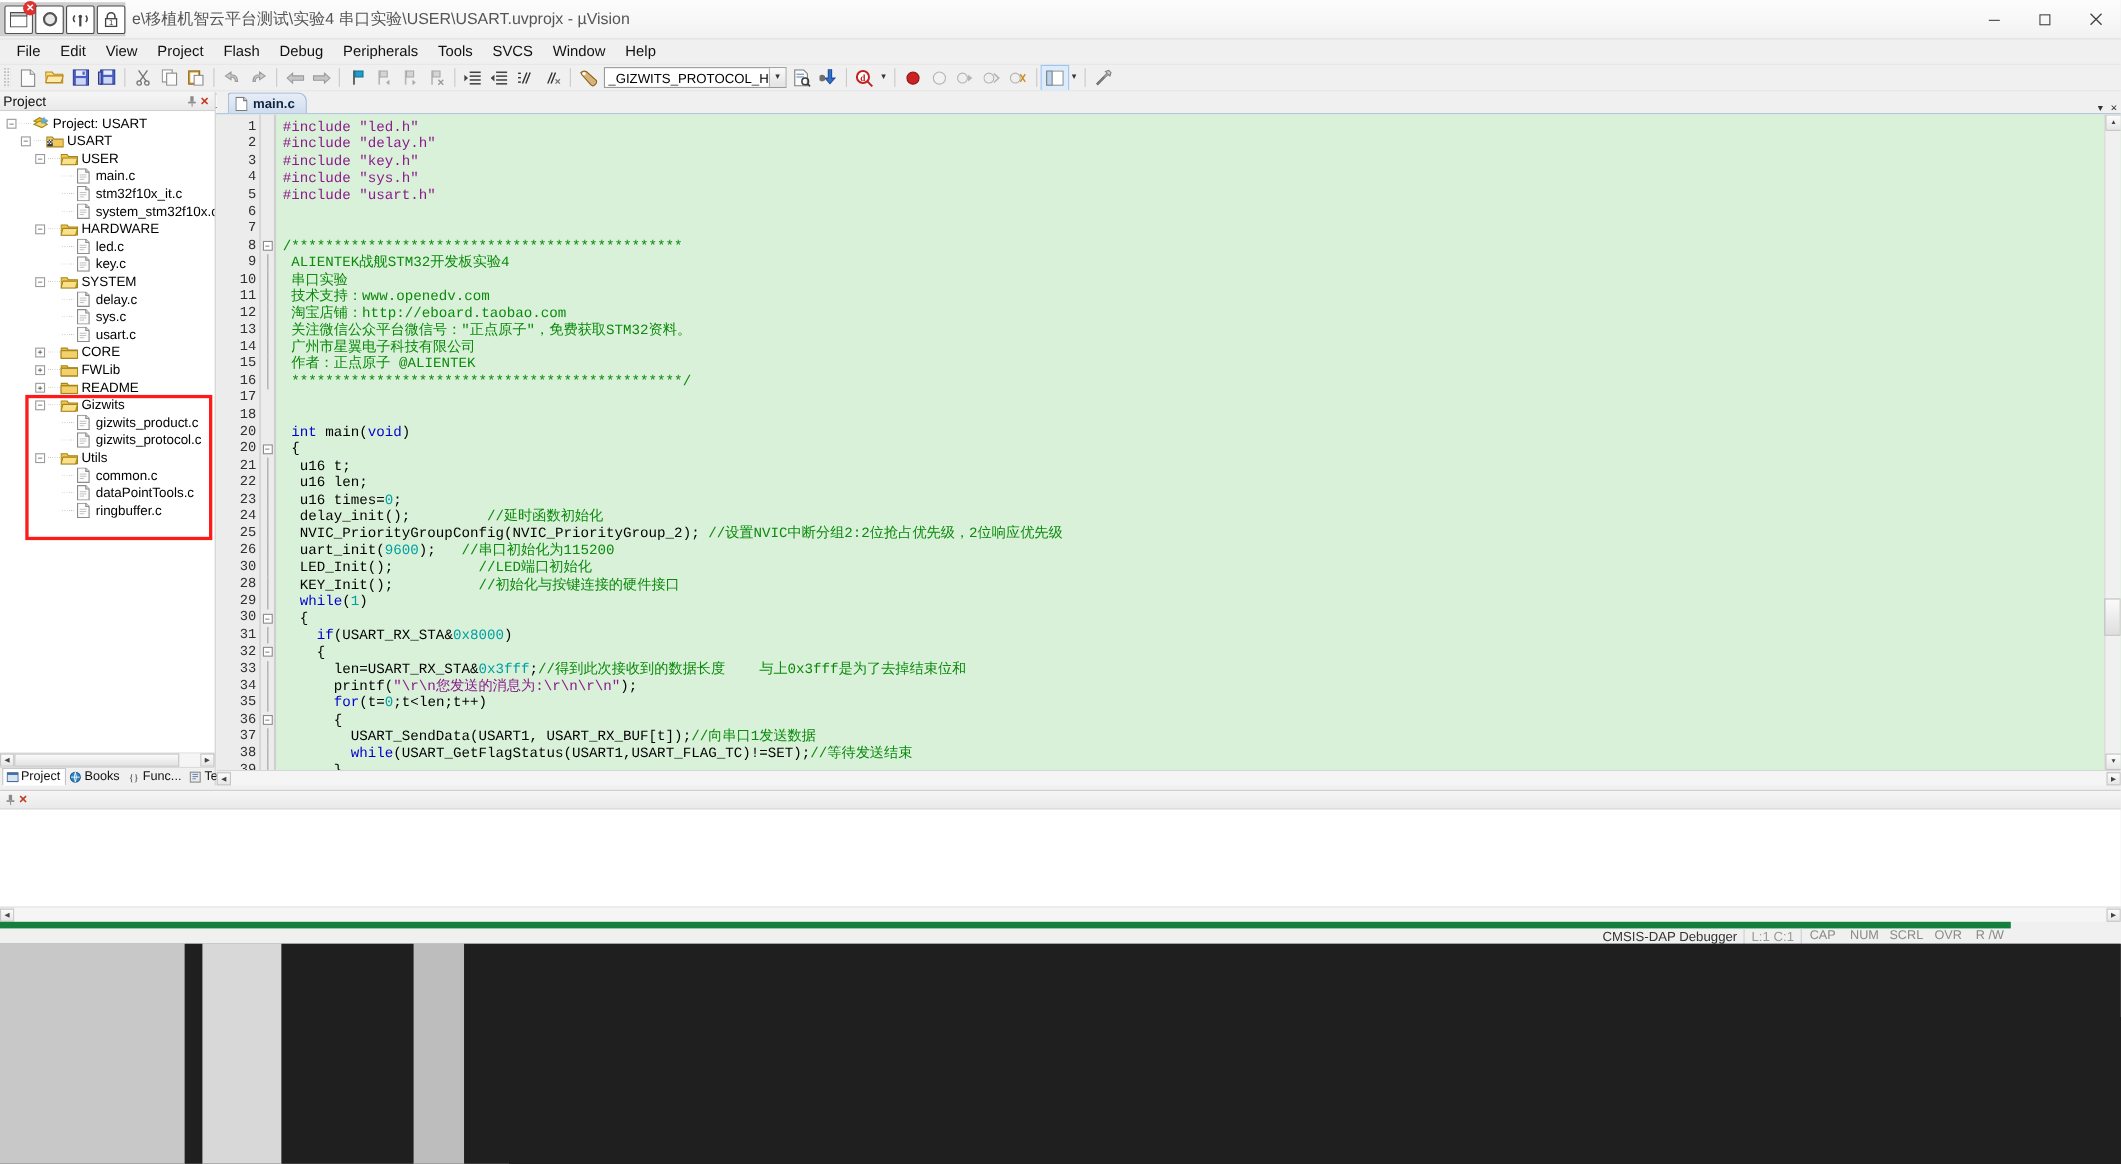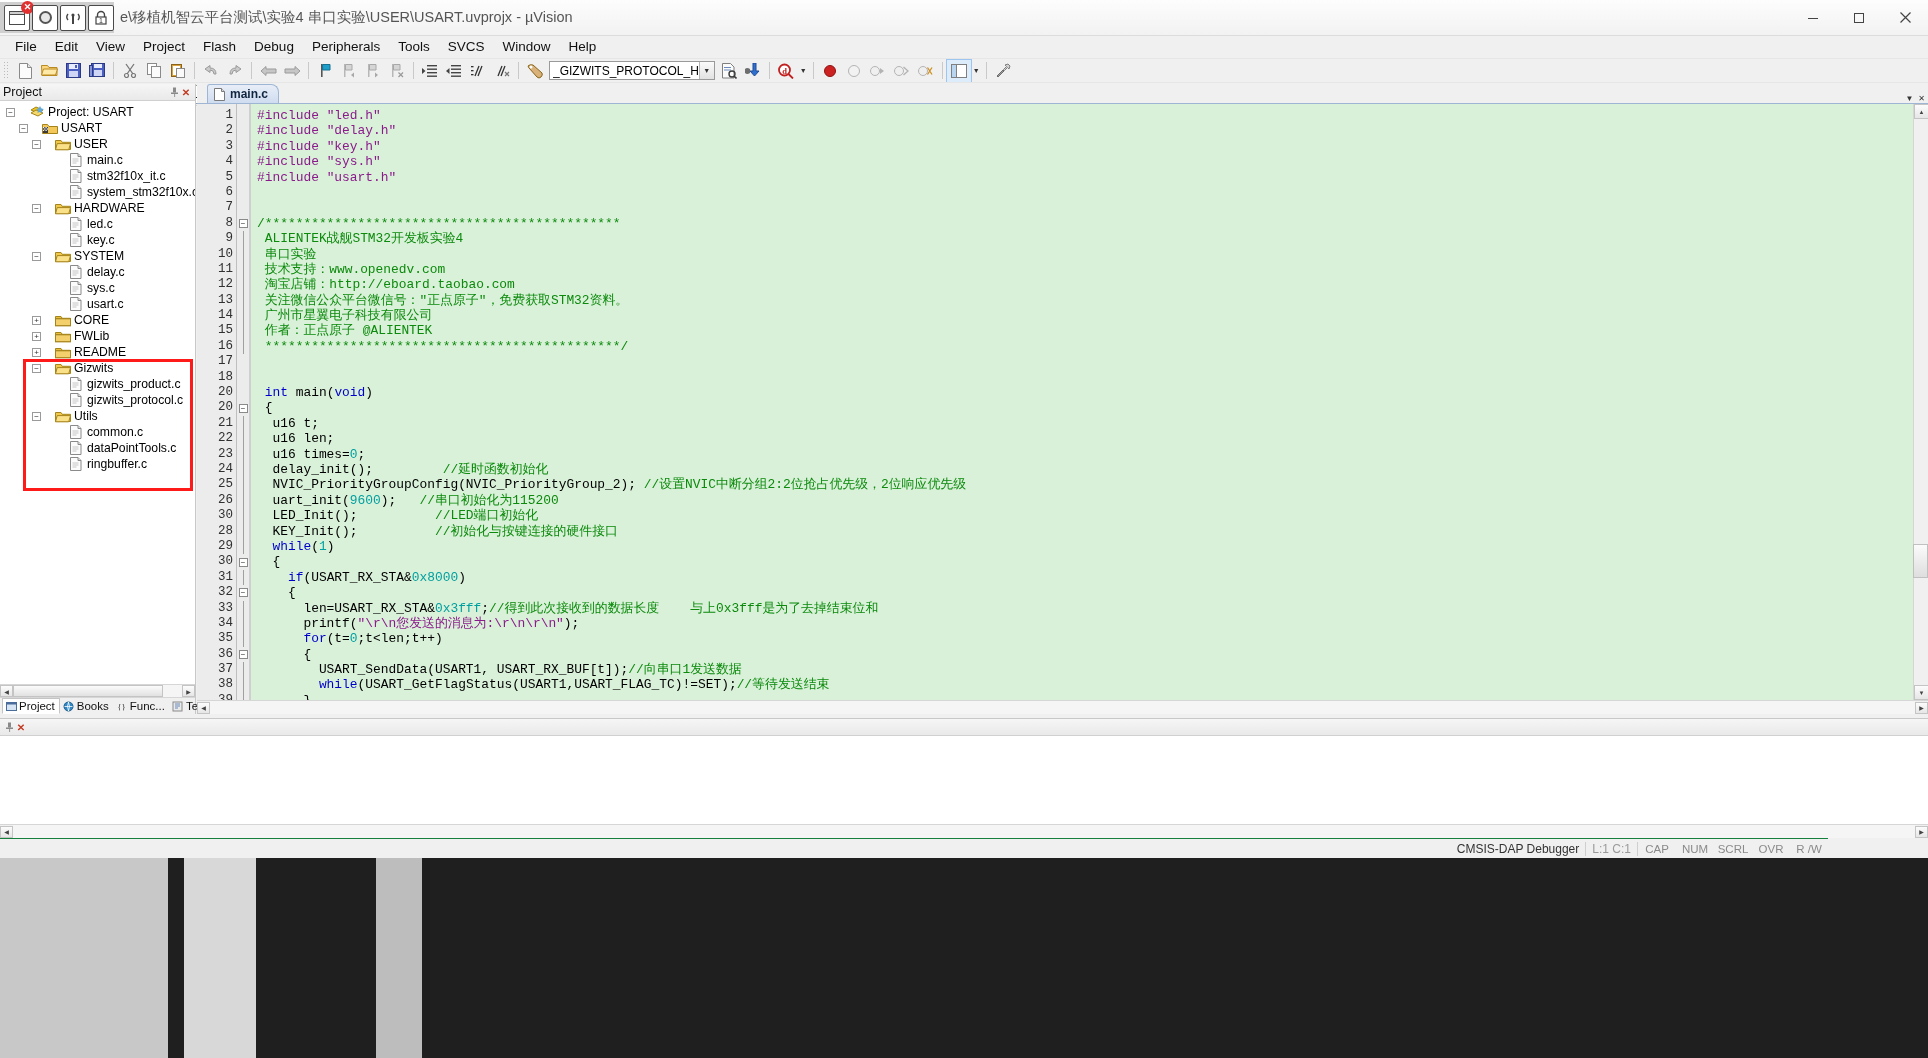--- a/index.html
+++ b/index.html
@@ -191,21 +191,21 @@
   .build-header {
     height:17px; background:linear-gradient(#f6f6f6,#e9e9e9); border-bottom:1px solid #d0d0d0;
     display:flex; align-items:center; padding:0 3px; font-size:12.5px;
   }
   .build-body { flex:1; background:#fff; position:relative; overflow:hidden; font-family:"Liberation Mono", monospace; font-size:12px;}
   .build-hscroll { height:14px; background:#f0f0f0; display:flex; align-items:center; border-top:1px solid #d6d6d6;}
 
   
   .statusbar {
     position:absolute; left:0; top:838px; width:1828px; height:20px;
-    background:#f0f0f0; border-top:1px solid #15803d;
+    background:#f0f0f0; border-top:6px solid #15803d;
     display:flex; align-items:center; font-size:12px; color:#333;
   }
   .sb-seg { padding:0 6px; height:18px; display:flex; align-items:center; white-space:nowrap; }
   .sb-sep { width:1px; height:14px; background:#cfcfcf; }
   .sb-right { margin-left:auto; display:flex; align-items:center; }
   .sb-key { width:38px; text-align:center; color:#8a8a8a; font-size:11.5px; }
 
   
   .taskbar {
     position:absolute; left:0; top:858px; width:1928px; height:200px; background:#1f1f1f;

